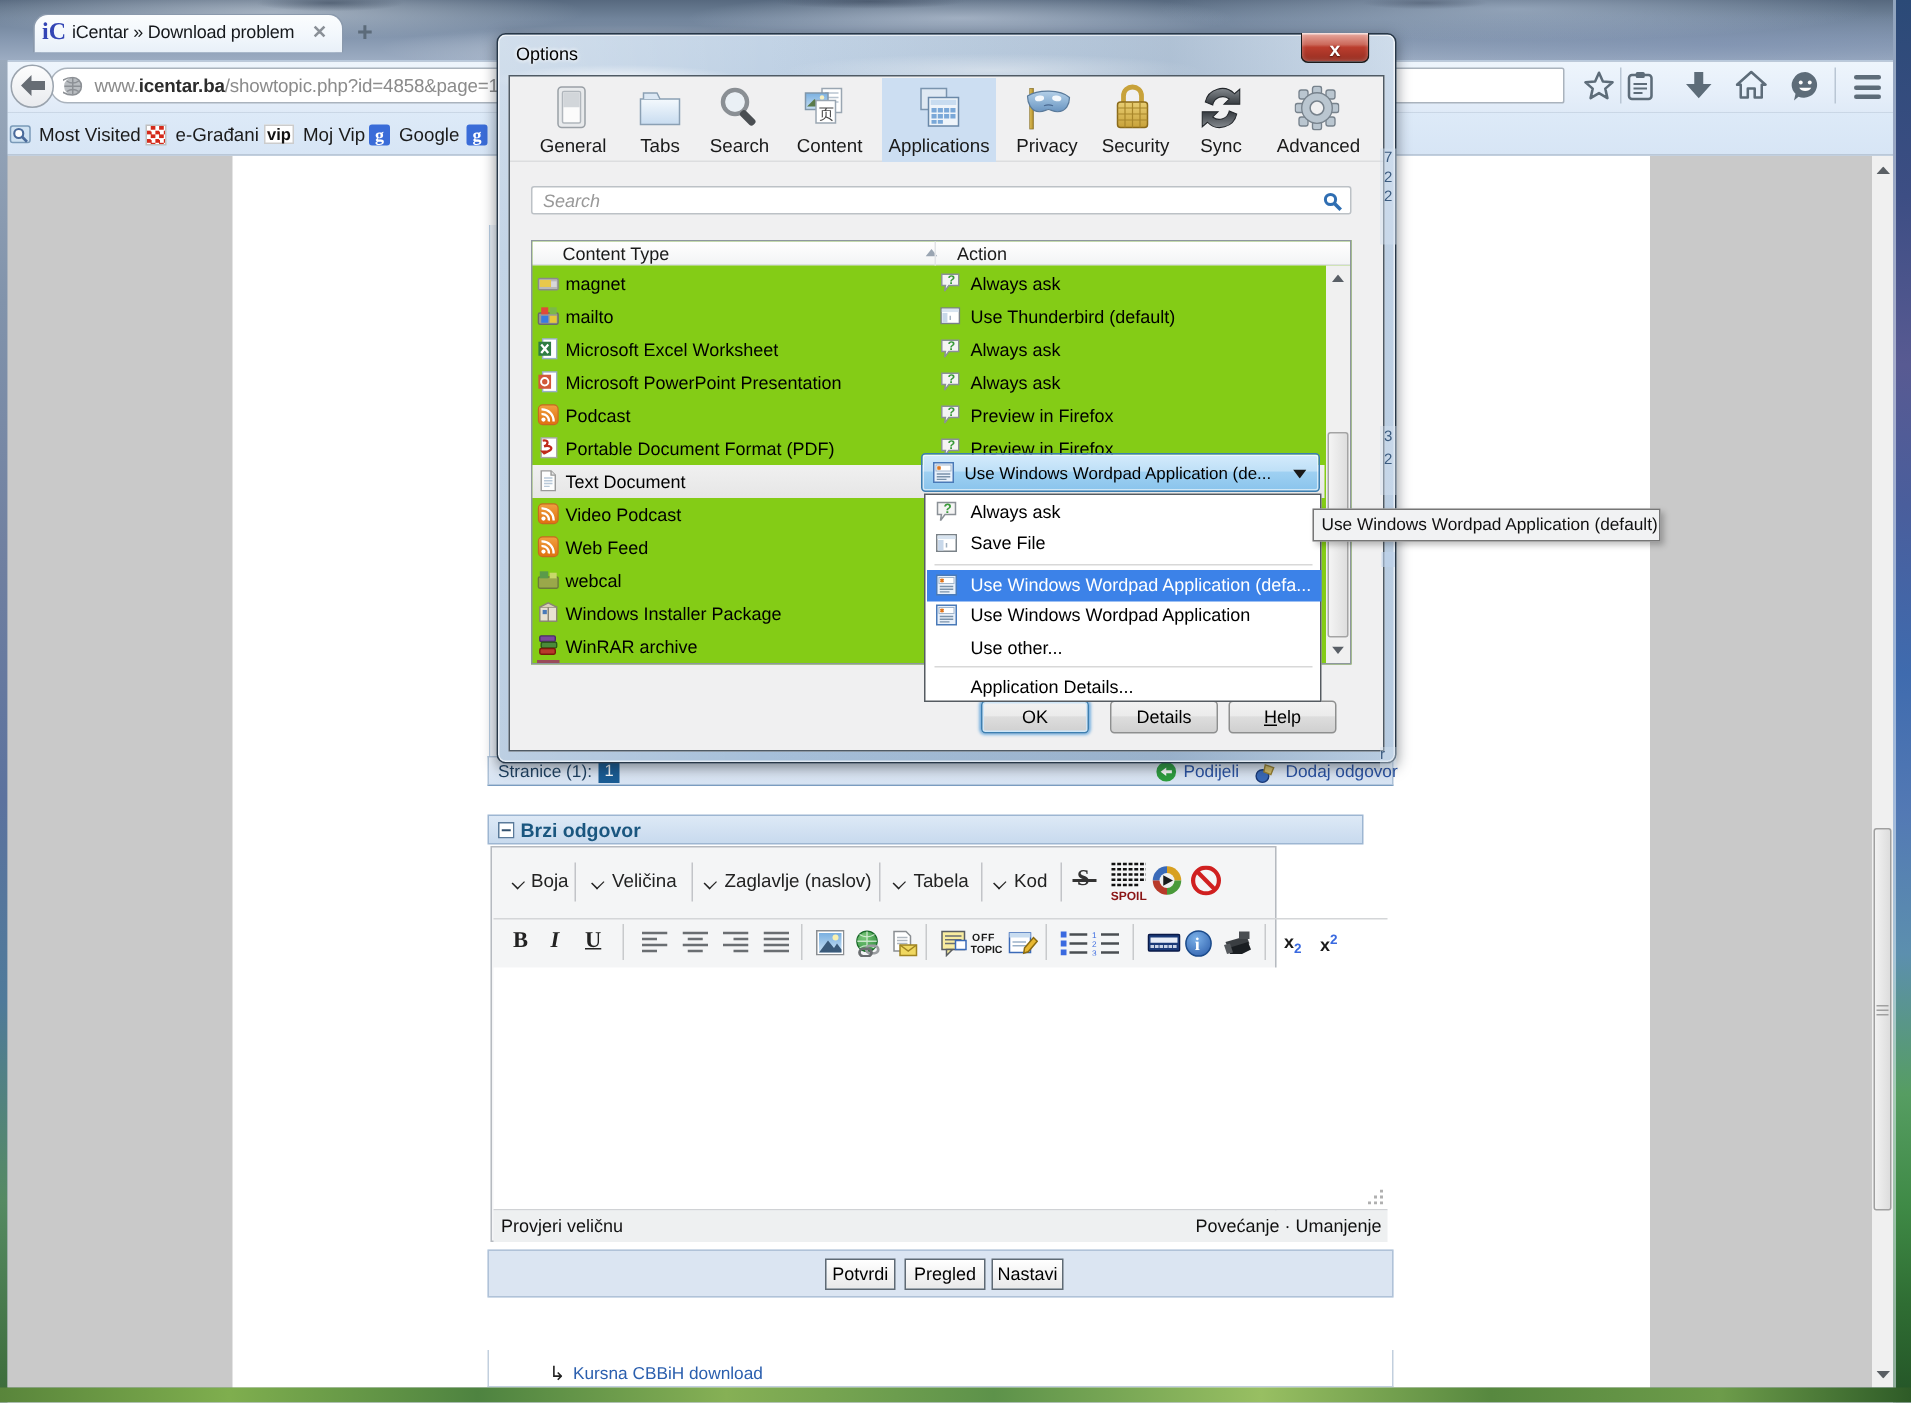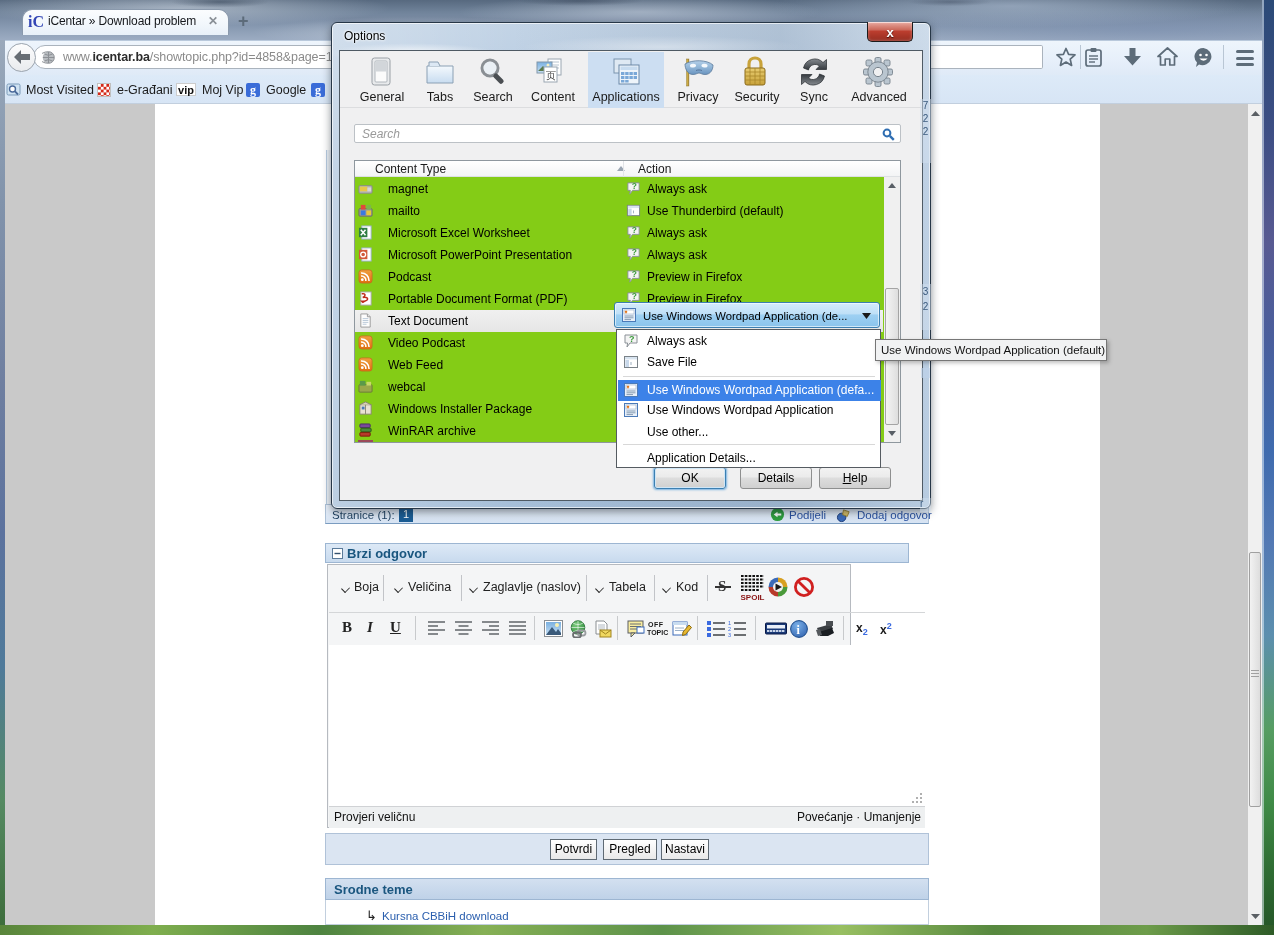--- a/index.html
+++ b/index.html
@@ -126,21 +126,21 @@
   #dlgsearch { left:14px; top:73px; width:547px; height:19px; background:#fff;
     border:1px solid #bcc1c6; border-radius:2px; font-size:12px; color:#999; font-style:italic; }
 
   
   #dlglist { left:14px; top:109px; width:547px; height:283px; background:#84cc16;
     border:1px solid #8e979e; }
   #listhdr { left:0; top:0; width:545px; height:16px;
     background:linear-gradient(180deg,#ffffff,#f3f4f5); border-bottom:1px solid #dde0e3;
     font-size:12px; color:#1a1a1a; }
   .lrow { position:absolute; left:0; width:528px; height:22px; font-size:12px; color:#000; }
-  .lrow .ct { position:absolute; left:33px; top:4px; }
+  .lrow .ct { position:absolute; left:22px; top:4px; }
   .lrow .ac { position:absolute; left:292px; top:4px; }
   .licon { position:absolute; left:3px; top:3px; width:15px; height:15px; }
   .aicon { position:absolute; left:271px; top:3px; width:15px; height:15px; }
   #lscroll { left:529px; top:16px; width:16px; height:265px; background:#f0f0f0; }
   #lthumb { left:1px; top:111px; width:14px; height:137px;
     background:linear-gradient(90deg,#f4f4f4,#dedede); border:1px solid #a4a4a4; border-radius:2px; }
 
   
   .dbtn { position:absolute; top:416px; width:72px; height:22px;
     background:linear-gradient(180deg,#f2f2f2 0%,#ebebeb 45%,#dddddd 50%,#d0d0d0 100%);
@@ -534,23 +534,20 @@
       <div id="editstatus" class="abs">
         <span style="position:absolute;left:5px;top:3px;">Provjeri veličnu</span>
         <span style="position:absolute;right:4px;top:3px;">Povećanje · Umanjenje</span>
       </div>
     </div>
     <div id="btnbar" class="abs">
       <span class="fbtn" style="left:224px;width:47px;">Potvrdi</span>
       <span class="fbtn" style="left:277px;width:54px;">Pregled</span>
       <span class="fbtn" style="left:335px;width:48px;">Nastavi</span>
     </div>
-    <div id="srodnehdr" class="abs">
-      <span class="bluehead" style="position:absolute;left:8px;top:3px;">Srodne teme</span>
-    </div>
     <div id="srodnebody" class="abs">
       <span style="position:absolute;left:40px;top:8px;font-size:13px;color:#222;">↳</span>
       <span style="position:absolute;left:56px;top:10px;font-size:11.5px;color:#2b5fae;">Kursna CBBiH download</span>
     </div>
   </div>
   <div id="bscroll" class="abs">
     <div id="bthumb" class="abs"></div>
     <svg style="position:absolute;left:3px;top:7px;" width="9" height="5" viewBox="0 0 9 5">
       <path d="M4.5 0 L9 5 L0 5 Z" fill="#5a5f64"></path>
     </svg>

